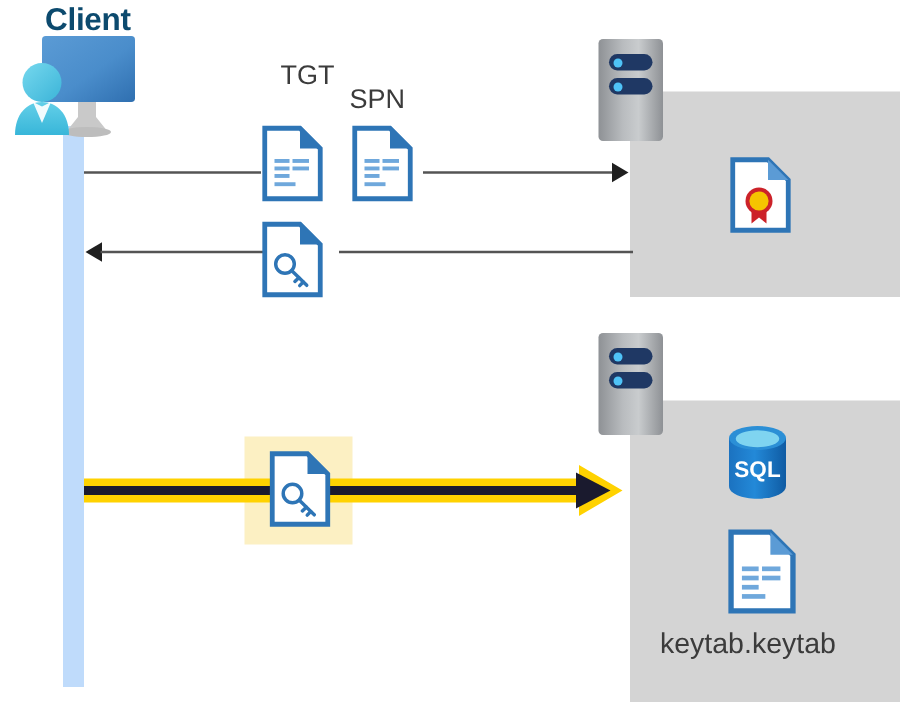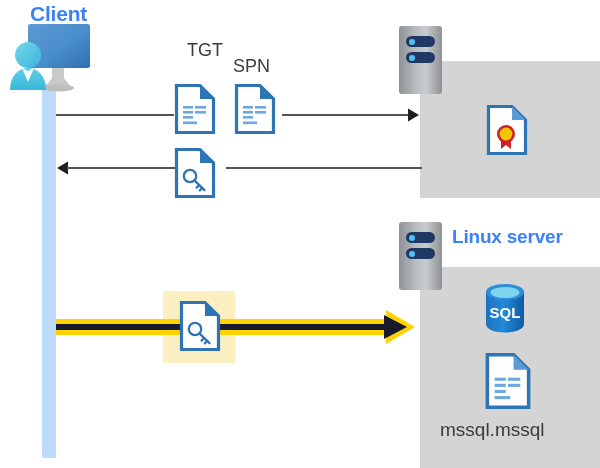--- a/index.html
+++ b/index.html
@@ -17,21 +17,21 @@
     position: relative;
     width: 600px;
     height: 468px;
     background: #ffffff;
   }
   .abs { position: absolute; }
 
   
   .label-bold {
     font-weight: bold;
-    color: #3b82f6;
+    color: #0c4a6e;
     letter-spacing: -0.2px;
   }
   #client-title {
     left: 30px; top: 2px;
     font-size: 21px;
     line-height: 24px;
   }
   #dc-title {
     left: 452px; top: 2px;
     font-size: 19px;
@@ -177,21 +177,20 @@
   <div class="abs rack" id="rack-linux">
     <div class="rack-pill p1">
         <span class="rack-dot"></span>
       </div>
     <div class="rack-pill p2">
         <span class="rack-dot"></span>
       </div>
   </div>
 
   <div class="abs label-bold" id="client-title">Client</div>
-  <div class="abs label-bold" id="linux-title">Linux server</div>
 
   <svg class="abs thin-arrow" id="arrow-top" width="120" height="20" viewBox="0 0 120 20">
     <line x1="0" y1="10" x2="118" y2="10" stroke="#545454" stroke-width="1.8"></line>
   </svg>
 
   <svg class="abs thin-arrow" id="arrow-top-2" width="138" height="20" viewBox="0 0 138 20">
     <line x1="0" y1="10" x2="126" y2="10" stroke="#545454" stroke-width="1.8"></line>
     <path d="M126 3.5 L137 10 L126 16.5 Z" fill="#1f1f1f"></path>
   </svg>
 
@@ -295,15 +294,15 @@
       <rect x="9" y="28.5" width="10" height="2.8"></rect>
       <rect x="9" y="34" width="10" height="2.8"></rect>
       <rect x="21" y="23" width="11" height="2.8"></rect>
       <rect x="21" y="28.5" width="11" height="2.8"></rect>
       <rect x="9" y="39.5" width="14" height="2.8"></rect>
     </g>
   </svg>
 
   <div class="abs doc-caption" id="tgt-caption">TGT</div>
   <div class="abs doc-caption" id="spn-caption">SPN</div>
-  <div class="abs doc-caption" id="keytab-caption">mssql.mssql</div>
+  <div class="abs doc-caption" id="keytab-caption">keytab.keytab</div>
 
 </div>
 
 </body></html>

